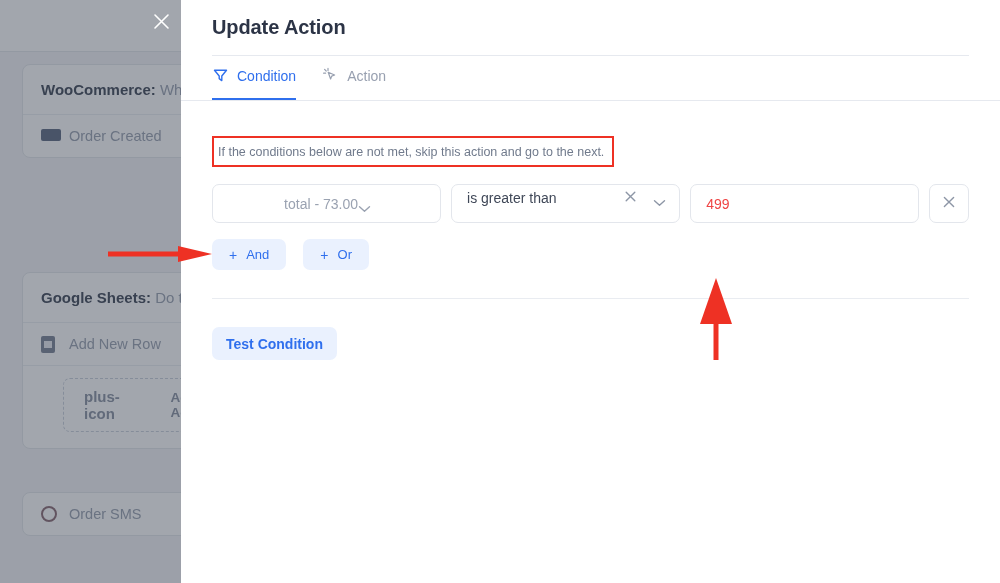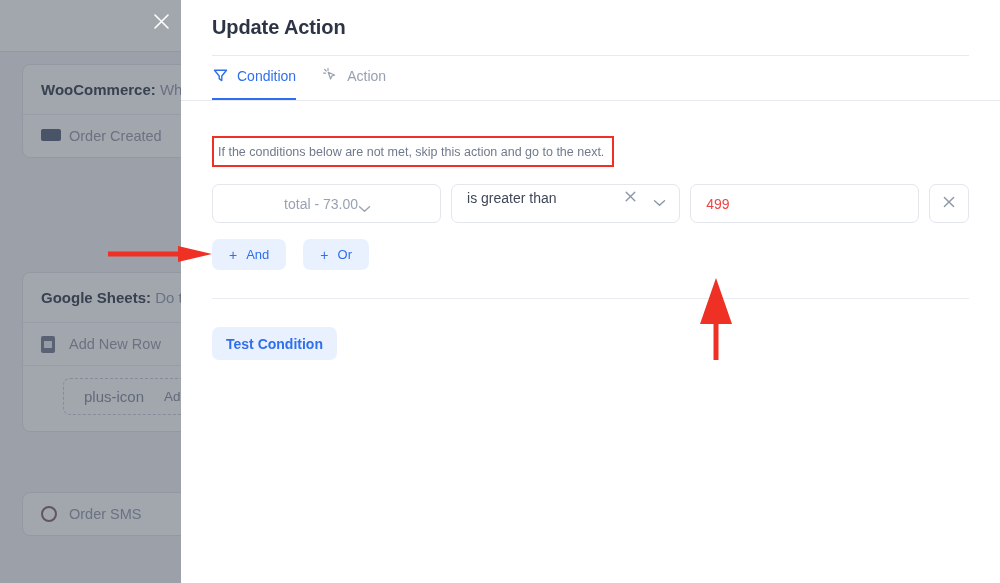--- a/index.html
+++ b/index.html
@@ -79,20 +79,21 @@
   .bg-add-action {
     display: inline-flex;
     align-items: center;
     gap: 20px;
     border: 1px dashed #cbd2dc;
     border-radius: 7px;
     padding: 9px 20px;
     font-size: 13.5px;
     color: #7d8header;
     color: #8a93a3;
+    font-weight: bold;
   }
 
   .mini-icon {
     width: 18px; height: 16px;
     display: inline-block;
     flex: 0 0 auto;
   }
   .woo-badge {
     width: 20px; height: 12px;
     background: #5e6a82;

